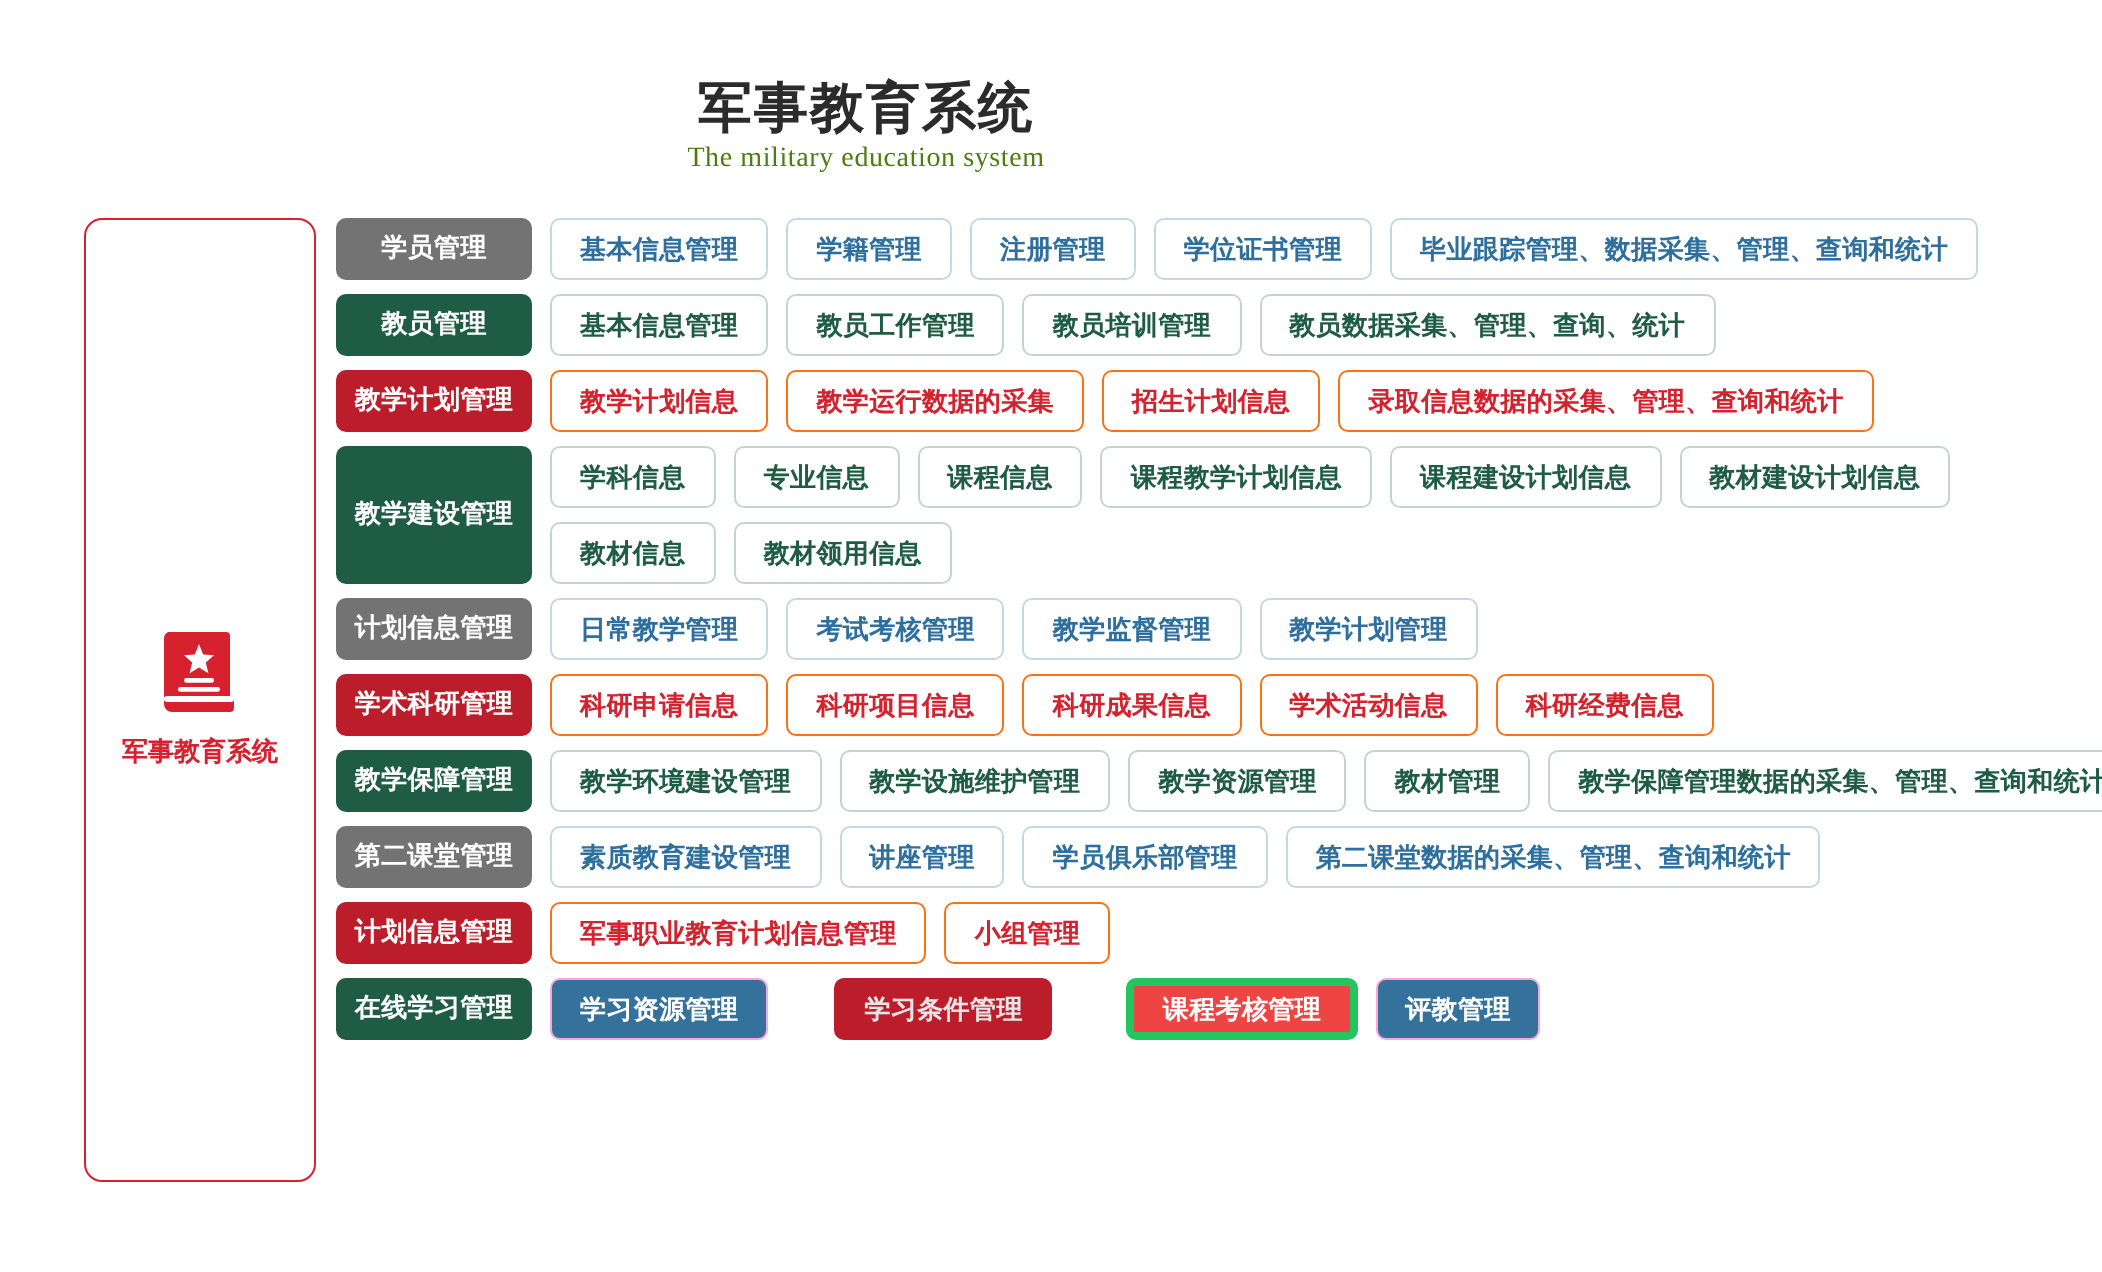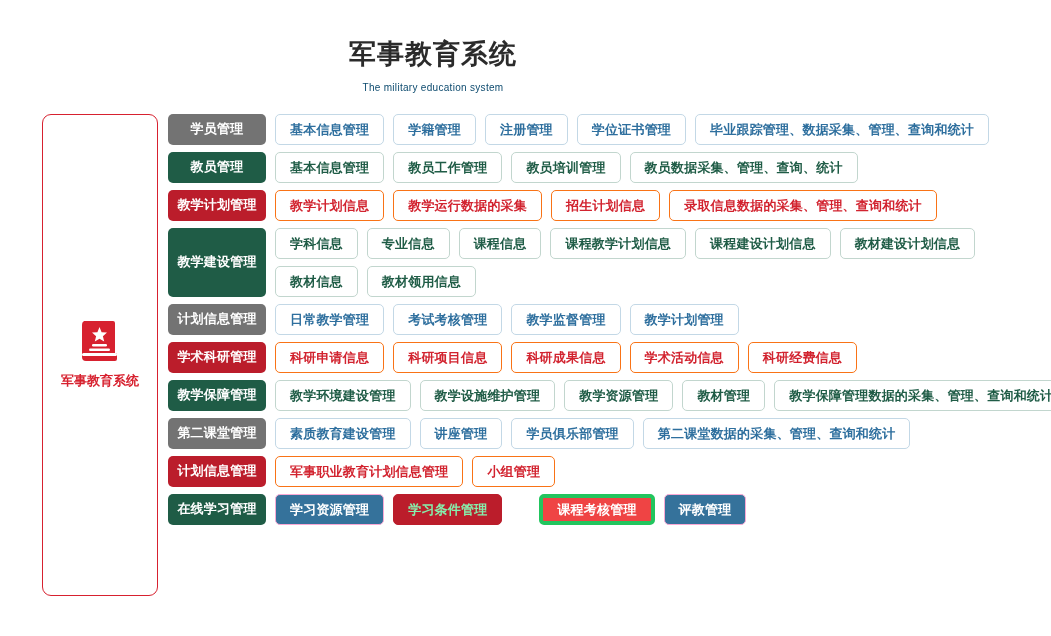--- a/index.html
+++ b/index.html
@@ -8,40 +8,40 @@
     margin: 0; padding: 0;
     width: 1051px; height: 636px;
     background: #ffffff;
     font-family: "Liberation Sans", "DejaVu Sans", sans-serif;
     overflow: hidden;
   }
   #page {
     position: relative;
     width: 866px; height: 636px;
     background: #ffffff;
+    font-family: Liberation Serif, serif;
   }
 
   
   .header {
     width: 100%;
     padding-top: 38px;
     text-align: center;
   }
   .title {
     font-size: 27px;
     font-weight: bold;
     color: #2b2b2b;
     letter-spacing: 1px;
     line-height: 1.25;
     margin: 0;
   }
   .subtitle {
-    font-size: 10px;
-    color: #0c4a6e;
-    margin-top: 10px;
+    font-size: 14px;
+    color: #4d7c0f;
     letter-spacing: .3px;
   }
 
   
   .body-wrap {
     display: flex;
     align-items: flex-start;
     padding-left: 42px;
     padding-top: 21px;
   }
@@ -132,21 +132,21 @@
     line-height: 1;
     letter-spacing: .2px;
   }
   
   .pill.o-blue  { border: 1px solid #c3d8e6; color: #2e6f9e; }
   .pill.o-green { border: 1px solid #c2d6ce; color: #1f5c46; }
   .pill.o-red   { border: 1px solid #f97316; color: #d2232f; }
   
   .pill.f-blue  { border: 1px solid #f9a8d4; background: #35729b; color: #fff; }
   .pill.f-green { border: 4px solid #22c55e; background: #ef4444; color: #fff; margin-left: 28px; }
-  .pill.f-red   { border: 1px solid #bb1d2b; background: #bb1d2b; color: #86efac; }
+  .pill.f-red   { border: 1px solid #bb1d2b; background: #bb1d2b; color: #e5e5e5; margin-left: 24px; }
 </style>
 </head>
 <body>
 
 <div id="page">
 
   <div class="header">
     <h1 class="title">军事教育系统</h1>
     <div class="subtitle">The military education system</div>
   </div>

